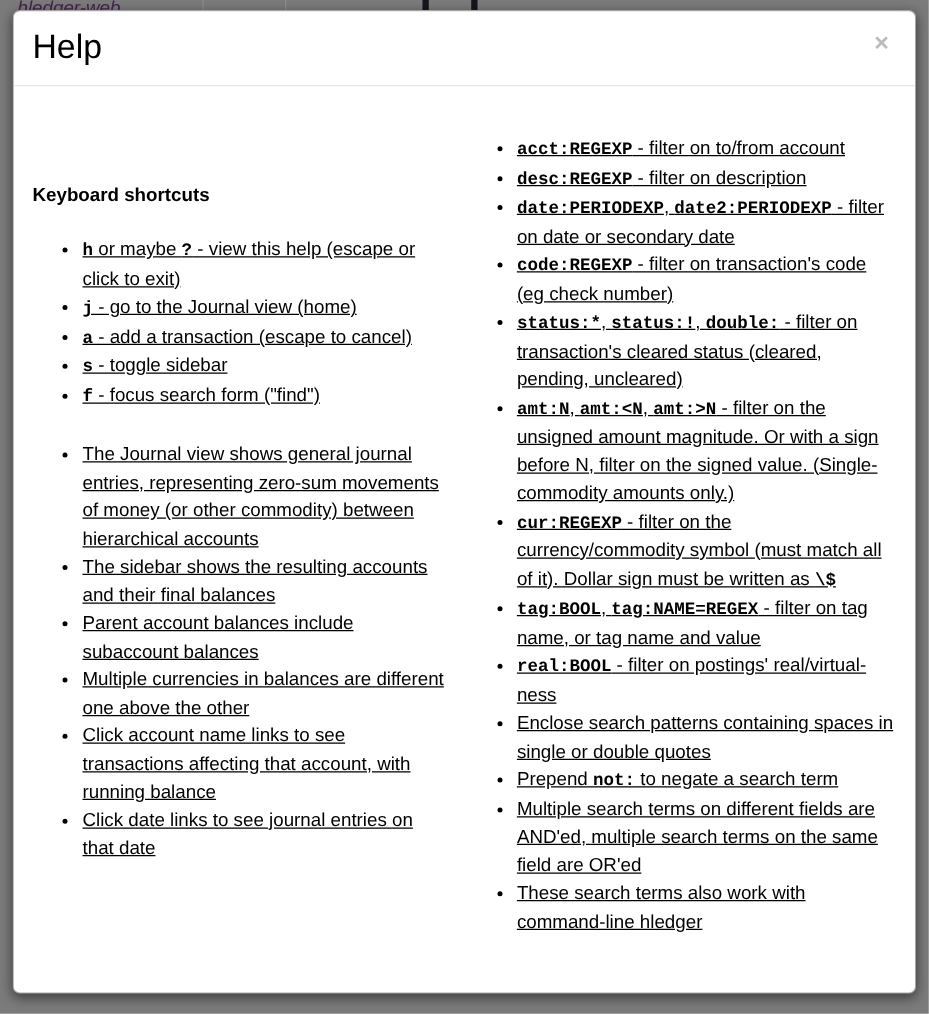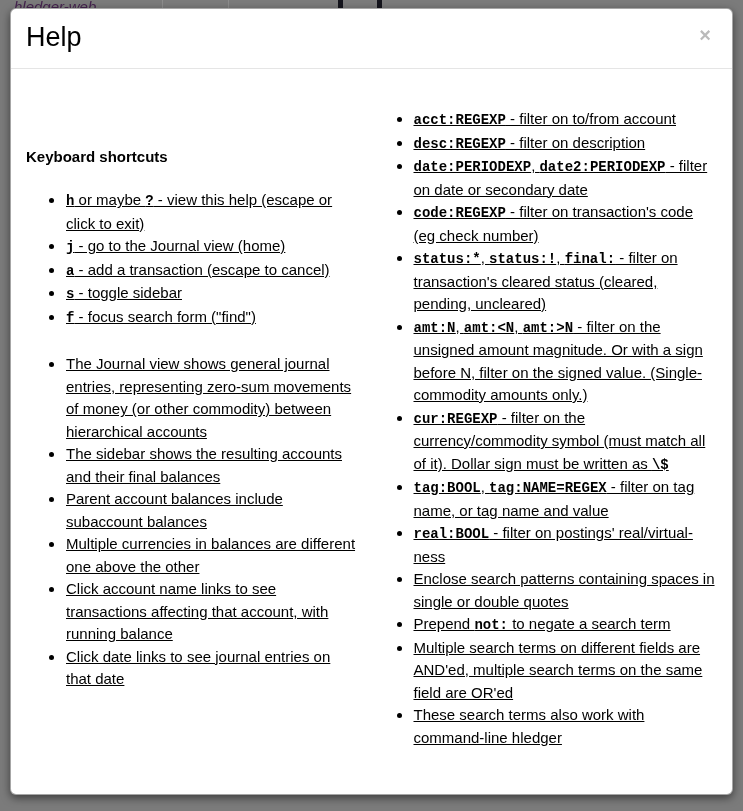--- a/index.html
+++ b/index.html
@@ -123,21 +123,21 @@
       </section>
     </div>
 
     <div class="col col-right">
       <section>
         <ul class="help-list">
             <li><code>acct:REGEXP</code> - filter on to/from account</li>
             <li><code>desc:REGEXP</code> - filter on description</li>
             <li><code>date:PERIODEXP</code>, <code>date2:PERIODEXP</code> - filter on date or secondary date</li>
             <li><code>code:REGEXP</code> - filter on transaction's code (eg check number)</li>
-            <li><code>status:*</code>, <code>status:!</code>, <code>final:</code> - filter on transaction's cleared status (cleared, pending, uncleared)</li>
+            <li><code>status:*</code>, <code>status:!</code>, <code>double:</code> - filter on transaction's cleared status (cleared, pending, uncleared)</li>
             <li><code>amt:N</code>, <code>amt:&lt;N</code>, <code>amt:&gt;N</code> - filter on the unsigned amount magnitude. Or with a sign before N, filter on the signed value. (Single-commodity amounts only.)</li>
             <li><code>cur:REGEXP</code> - filter on the currency/commodity symbol (must match all of it). Dollar sign must be written as <code>\$</code></li>
             <li><code>tag:BOOL</code>, <code>tag:NAME=REGEX</code> - filter on tag name, or tag name and value</li>
             <li><code>real:BOOL</code> - filter on postings' real/virtual-ness</li>
             <li>Enclose search patterns containing spaces in single or double quotes</li>
             <li>Prepend <code>not:</code> to negate a search term</li>
             <li>Multiple search terms on different fields are AND'ed, multiple search terms on the same field are OR'ed</li>
             <li>These search terms also work with command-line hledger</li>
           </ul>
       </section>

